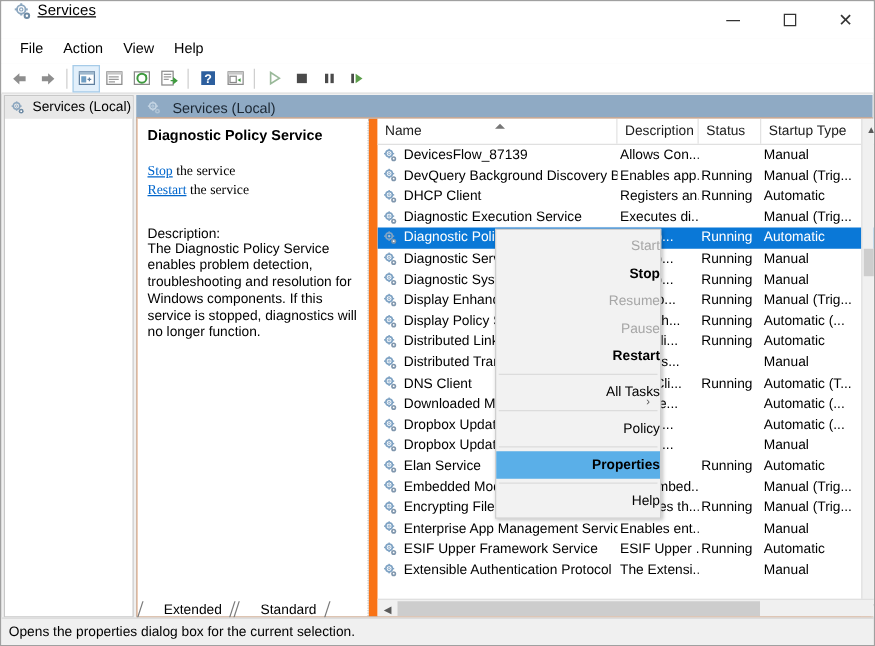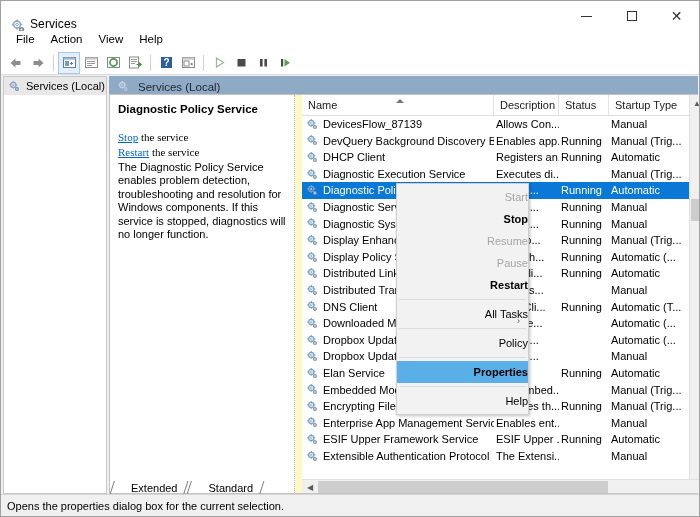--- a/index.html
+++ b/index.html
@@ -18,21 +18,21 @@
     box-sizing: border-box;
     border: 1px solid #a0a0a0;
     background: #f0f0f0;
     overflow: hidden;
   }
 
   
   .titlebar {
     position: absolute; left: 0; top: 0; width: 698px; height: 30px;
     background: #ffffff;
-    display: flex; align-items: flex-end;
+    display: flex; align-items: flex-start; text-decoration: underline;
   }
   .title-icon {
     width: 16px; height: 16px; margin-left: 9px; margin-right: 7px;
     position: relative; flex: 0 0 auto;
   }
   .title-text {
     font-size: 12px; color: #000; letter-spacing: .1px;
   }
   .win-buttons {
     position: absolute; right: 0; top: 0; height: 30px; display: flex;
@@ -88,21 +88,21 @@
   }
   .rp-header {
     position: absolute; left: 0; top: 0; width: 589px; height: 21px;
     background: #8faac4; display: flex; align-items: center;
     padding-left: 8px; box-sizing: border-box;
     color: #1b2733; font-size: 11.5px;
   }
   .rp-header .gear { margin-right: 8px; }
   .rp-body {
     position: absolute; left: 0; top: 18px; width: 589px; height: 400px;
-    background: #fef9c3; border: 1px solid #c4c4c4; box-sizing: border-box;
+    background: #f97316; border: 1px solid #c4c4c4; box-sizing: border-box;
     border-top-left-radius: 0;
   }
 
   
   .detail {
     position: absolute; left: 0; top: 0; width: 185px; height: 398px;
     box-sizing: border-box; padding: 8px 8px 0 8px;
     border-right: 1px dotted #bdbdbd;
     background: #ffffff;
   }
@@ -411,20 +411,21 @@
     <div class="rp-body">
 
       <div class="detail">
         <div class="detail-title">Diagnostic Policy Service</div>
         <div class="detail-line">
           <span class="detail-link">Stop</span><span> the service</span>
         </div>
         <div class="detail-line">
           <span class="detail-link">Restart</span><span> the service</span>
         </div>
+        <div class="detail-descr-head">Description:</div>
         <div class="detail-descr">The Diagnostic Policy Service enables problem detection, troubleshooting and resolution for Windows components.  If this service is stopped, diagnostics will no longer function.</div>
       </div>
 
       <div class="list-wrap">
         <div class="list-header">
           <div class="col col-name">
             <span>Name</span>
             <span class="sort-arrow"></span>
           </div>
           <div class="col col-desc">Description</div>

